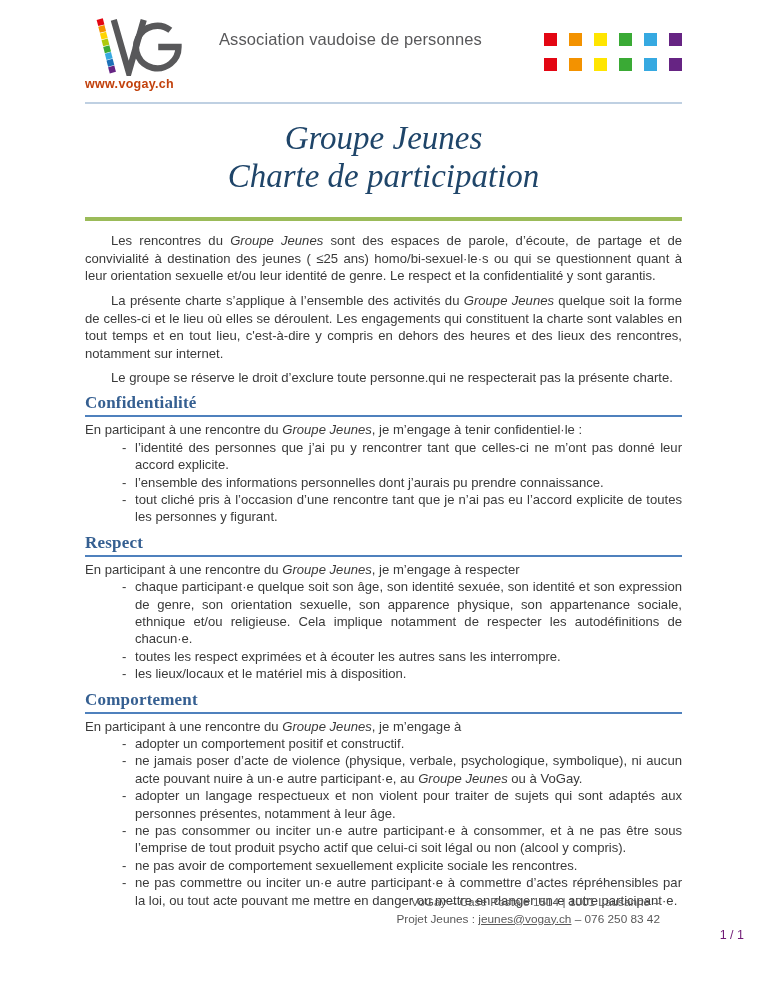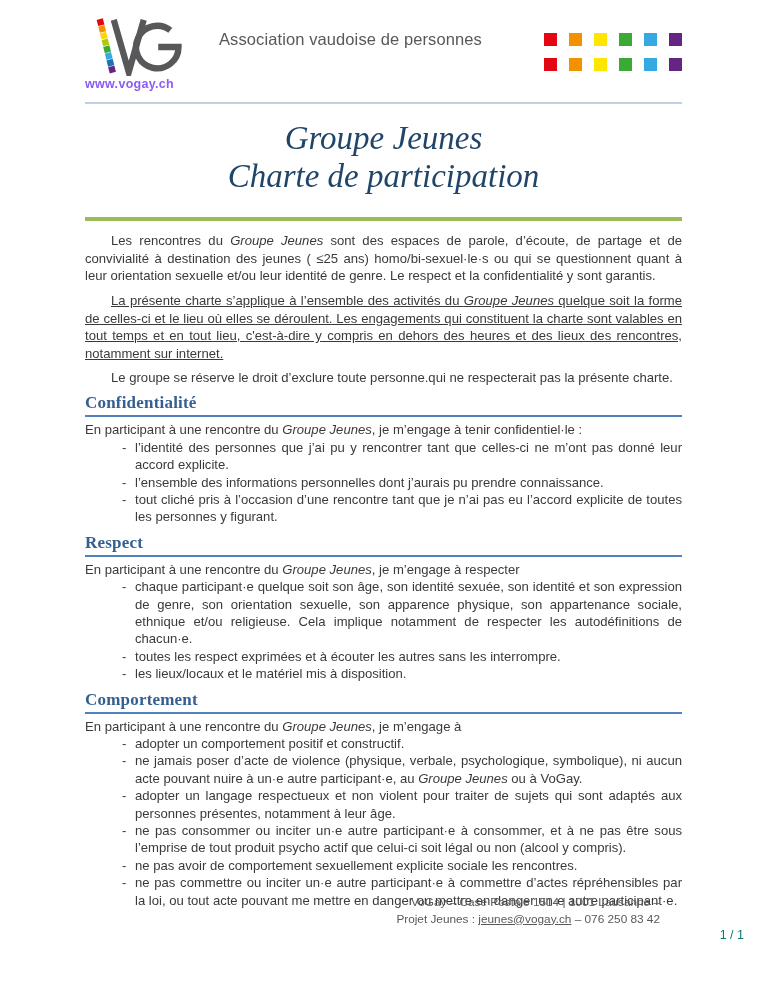--- a/index.html
+++ b/index.html
@@ -6,50 +6,50 @@
   .page{
     width:768px;height:994px;margin:0 auto;background:#ffffff;
     position:relative;box-sizing:border-box;
     padding:18px 86px 0 85px;overflow:hidden;
     font-family:"Liberation Sans",sans-serif;color:#3a3a3a;
   }
   
   .letterhead{display:flex;align-items:flex-start;}
   .logo{width:112px;flex:0 0 auto;text-align:left;}
   .logo svg{display:block;width:102px;height:58px;}
-  .logo-url{font-size:12.5px;font-weight:bold;color:#8b5cf6;margin-top:1px;letter-spacing:.3px;}
+  .logo-url{font-size:12.5px;font-weight:bold;color:#c2410c;margin-top:1px;letter-spacing:.3px;}
   .tagline{margin-left:22px;margin-top:9px;font-weight:normal;color:#58585a;
            font-size:16.5px;line-height:25px;letter-spacing:.1px;white-space:nowrap;}
   .rainbow{margin-left:auto;margin-top:15px;}
   .rainbow-row{display:flex;gap:12px;}
   .rainbow-row + .rainbow-row{margin-top:12px;}
   .rainbow .sq{width:13px;height:13px;}
   .header-rule{height:2px;background:#bfd0e2;margin-top:11px;}
   
   .title{margin-top:15px;text-align:center;font-family:"Liberation Serif",serif;
          font-style:italic;font-weight:normal;color:#1f4569;font-size:33px;line-height:38px;}
   .green-rule{height:4px;background:#9bbb59;margin-top:15px;}
   
   .para{margin:0;text-align:justify;font-size:13.1px;line-height:17.4px;}
   .para.indent{text-indent:26px;}
-  .p1{margin-top:11px;} .p2{margin-top:8px;text-decoration:underline;} .p3{margin-top:7px;}
+  .p1{margin-top:11px;} .p2{margin-top:8px;} .p3{margin-top:7px;}
   .it{font-style:italic;}
   h2{font-family:"Liberation Serif",serif;font-size:17px;line-height:19px;color:#355f91;
      font-weight:bold;letter-spacing:.2px;margin:7px 0 0;padding-bottom:3px;
      border-bottom:2px solid #4f81bd;}
   .section-intro{margin:4px 0 0;text-align:justify;font-size:13.1px;line-height:17.4px;}
   ul.bullets{list-style:none;margin:0;padding:0;}
   ul.bullets li{position:relative;padding-left:50px;text-align:justify;
                 font-size:13.1px;line-height:17.4px;}
   ul.bullets .dash{position:absolute;left:37px;top:0;}
   
   .footer{position:absolute;top:894px;right:108px;text-align:right;
           font-size:11.8px;line-height:16.5px;color:#595959;}
   .footer .link{text-decoration:underline;}
-  .pagenum{position:absolute;top:928px;right:24px;font-size:12.5px;color:#0f766e;}
+  .pagenum{position:absolute;top:928px;right:24px;font-size:12.5px;color:#701a75;}
 </style>
 </head>
 <body>
 
 <div class="page">
 
   <header class="letterhead">
     <div class="logo">
       <svg viewBox="0 0 100 60" aria-hidden="true">
         <rect x="10" y="1" width="6.6" height="6.6" transform="rotate(-15 13.3 4.3)" fill="#e30613"></rect>

